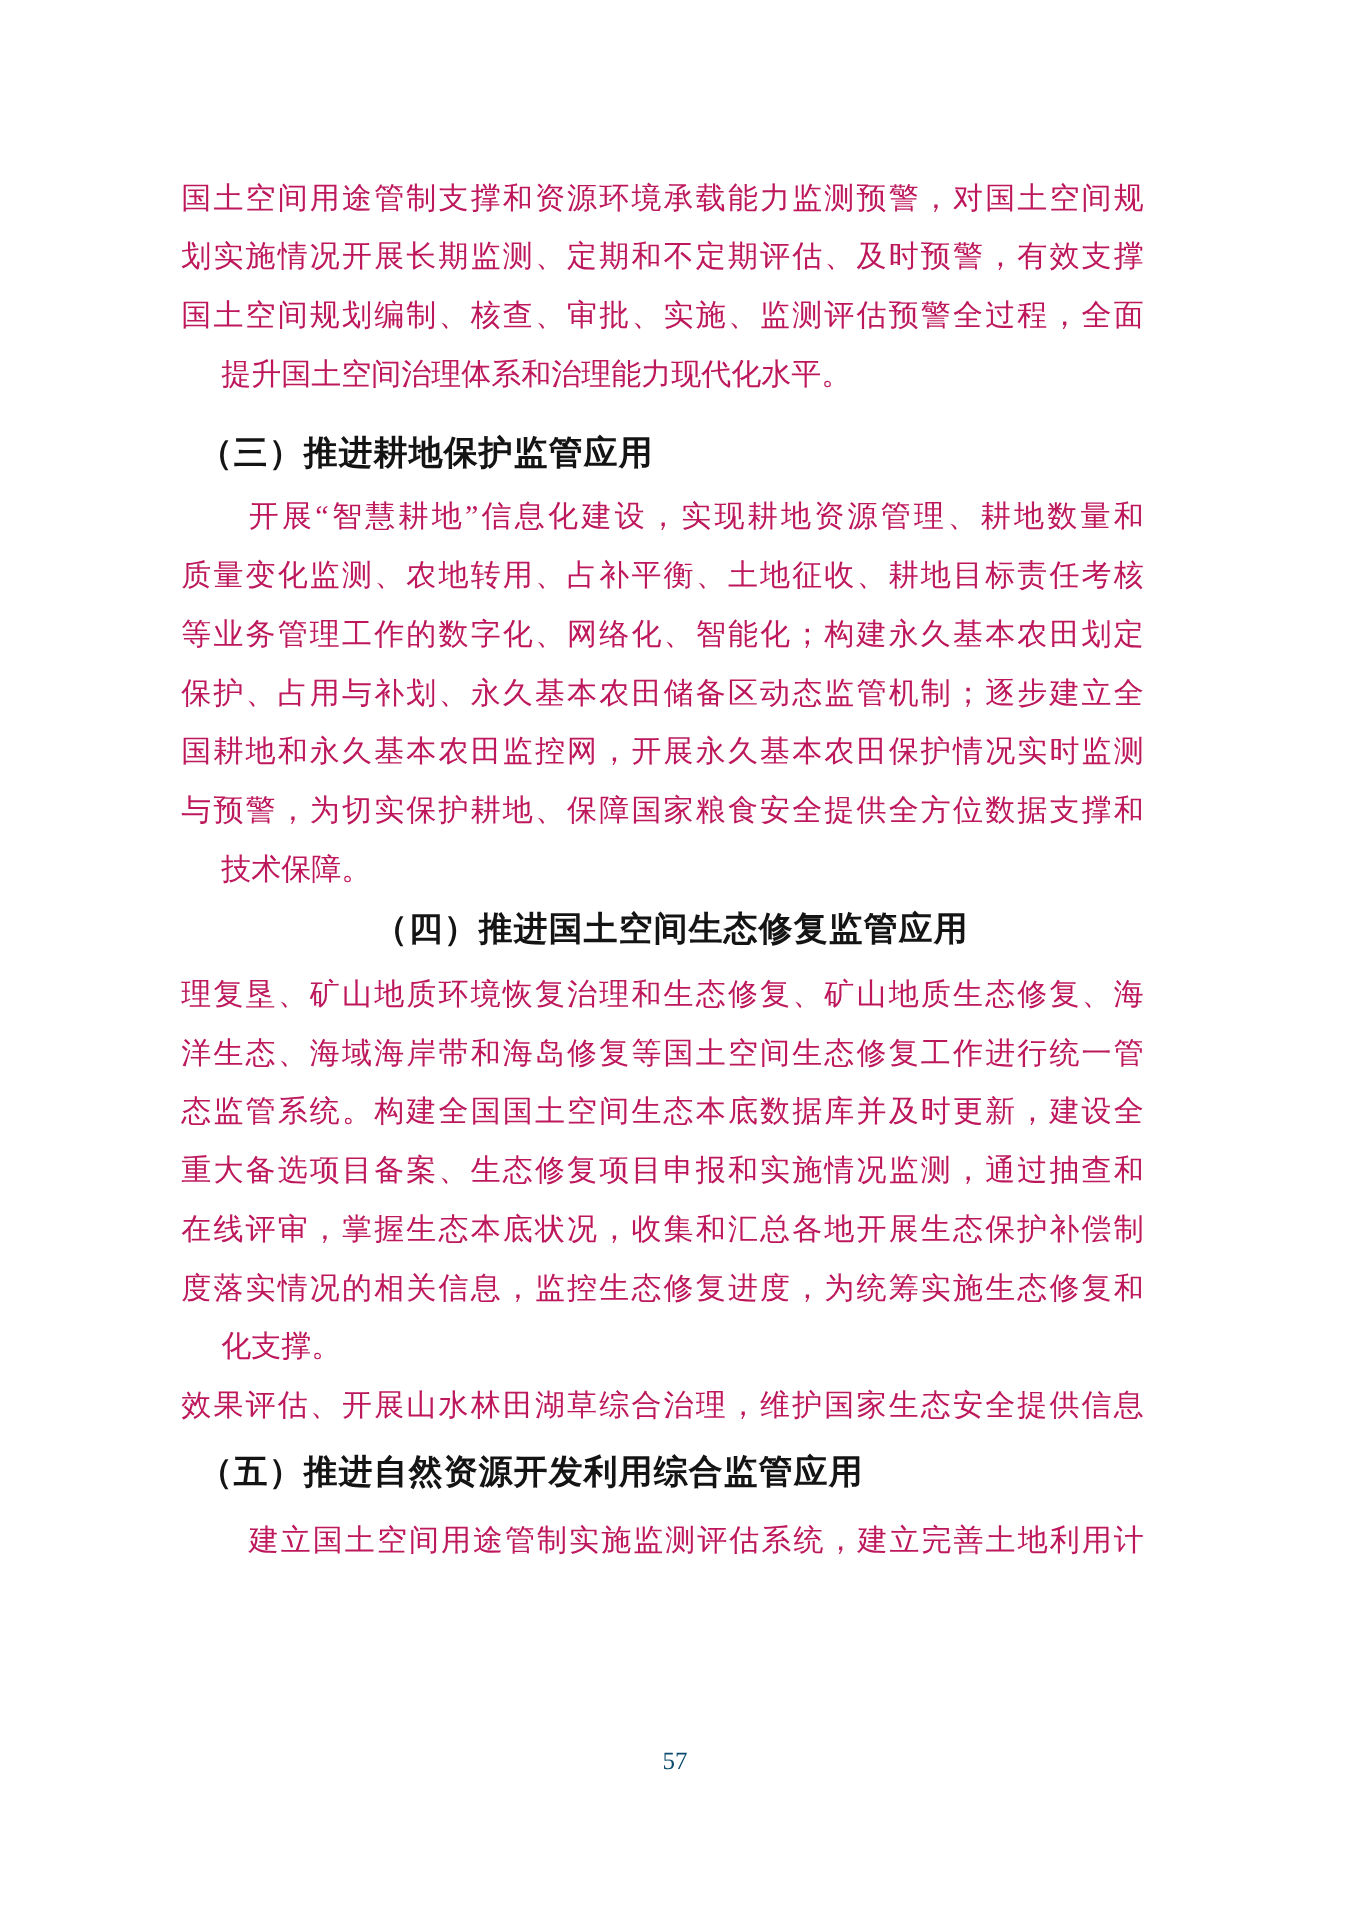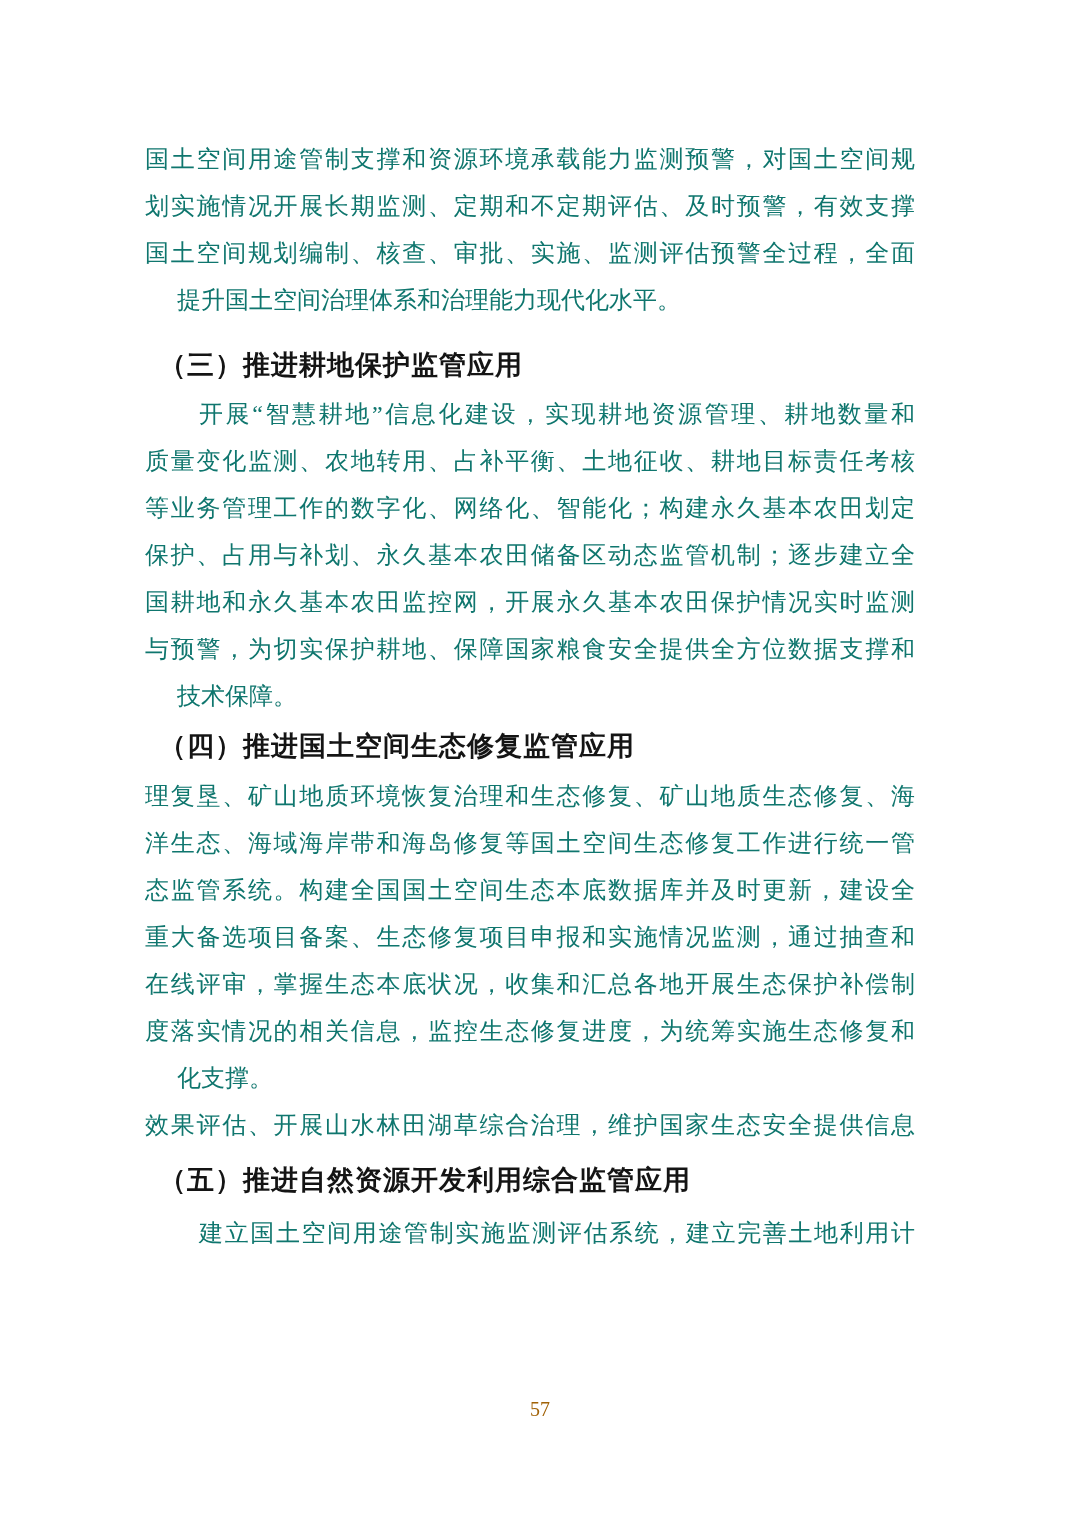--- a/index.html
+++ b/index.html
@@ -23,58 +23,58 @@
   .content {
     position: absolute;
     left: 145px;
     top: 136px;
     width: 770px;
   }
   .para { margin: 0; }
   .line {
     font-size: 24px;
     line-height: 47px;
-    color: #0f766e;
+    color: #be185d;
     text-align: justify;
     text-align-last: justify;
     text-justify: inter-ideograph;
     white-space: nowrap;
   }
   .line.last {
     text-align-last: left;
     margin-left: 32px;
   }
   .line.indent {
     text-indent: 54px;
   }
   .heading {
-    font-family: Liberation Serif, serif;
+    font-family: Liberation Mono, monospace;
     font-weight: 700;
     font-size: 27px;
     line-height: 47px;
     color: #141414;
     margin: 0;
     padding-left: 14px;
     letter-spacing: 1px;
   }
   .mt-h3 { margin-top: 18px; }
   .mt-p2 { margin-top: 2px; }
-  .mt-h4 { margin-top: 3px; }
+  .mt-h4 { margin-top: 3px; text-align: center; }
   .mt-p3 { margin-top: 3px; }
   .mt-h5 { margin-top: 8px; }
   .mt-p4 { margin-top: 6px; }
   .footer {
     position: absolute;
     left: 0;
     top: 1396px;
     width: 100%;
     text-align: center;
     font-size: 20px;
     line-height: 26px;
-    color: #a16207;
+    color: #0c4a6e;
   }
 </style>
 </head>
 <body>
 
 <div class="page">
   <div class="content">
 
     <div class="para">
       <div class="line">国土空间用途管制支撑和资源环境承载能力监测预警，对国土空间规</div>

